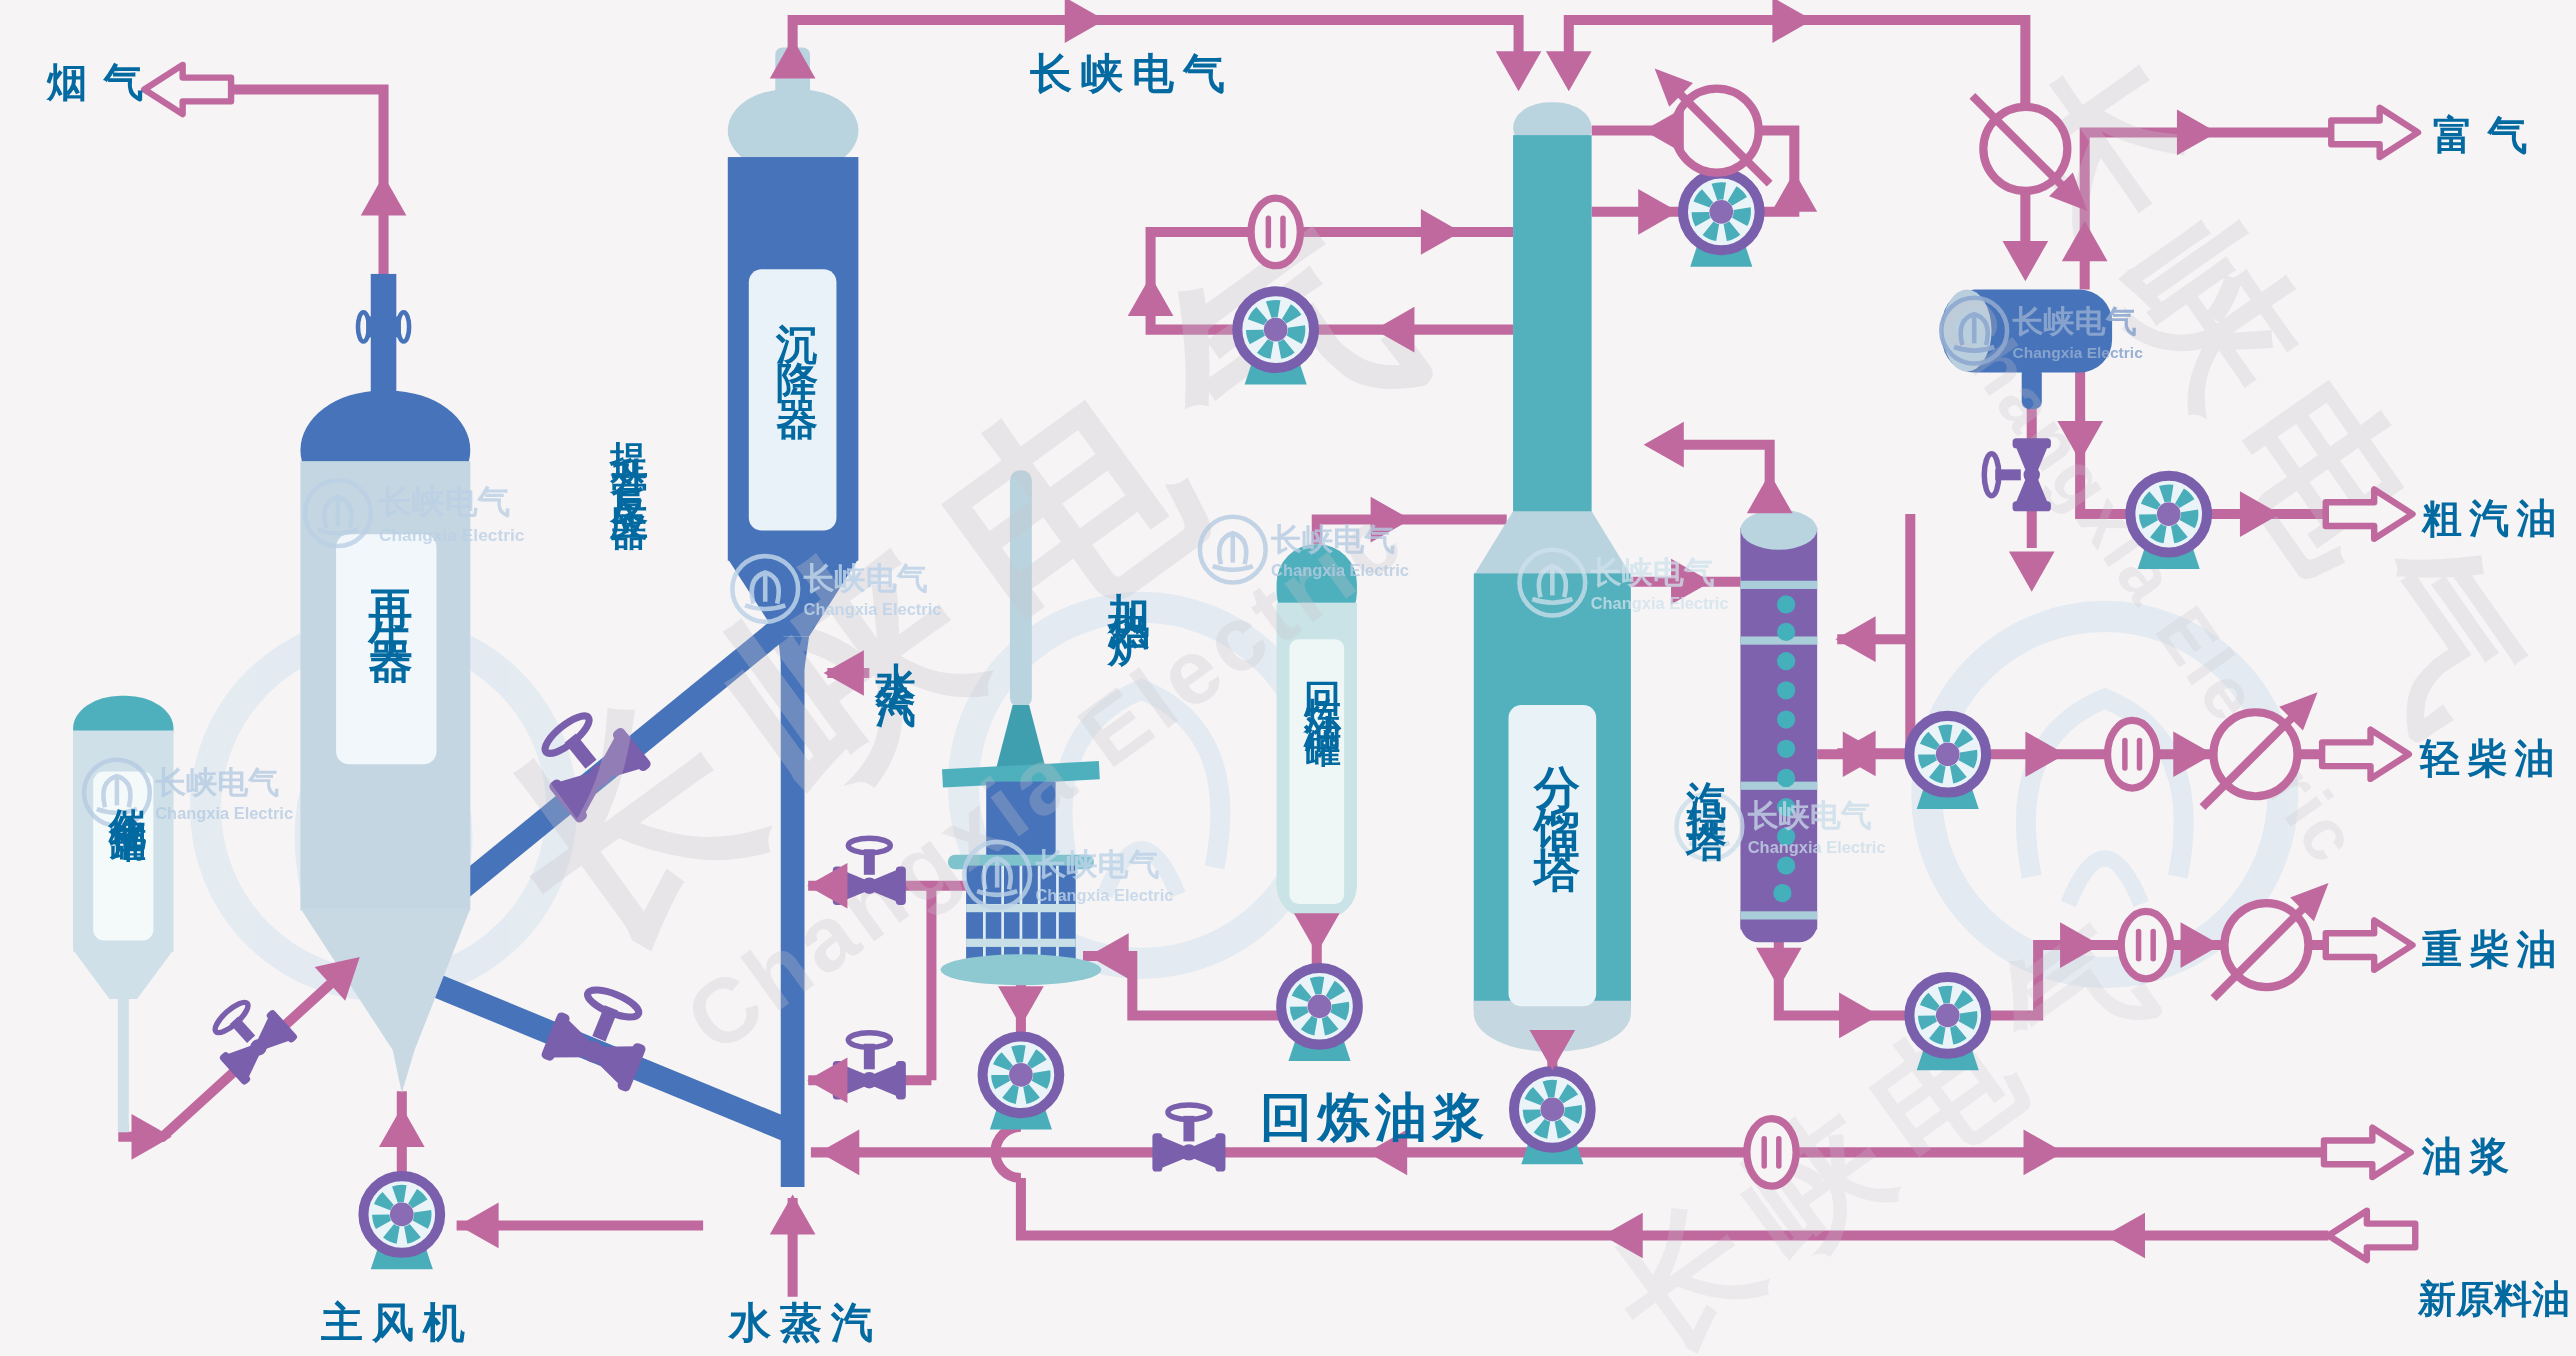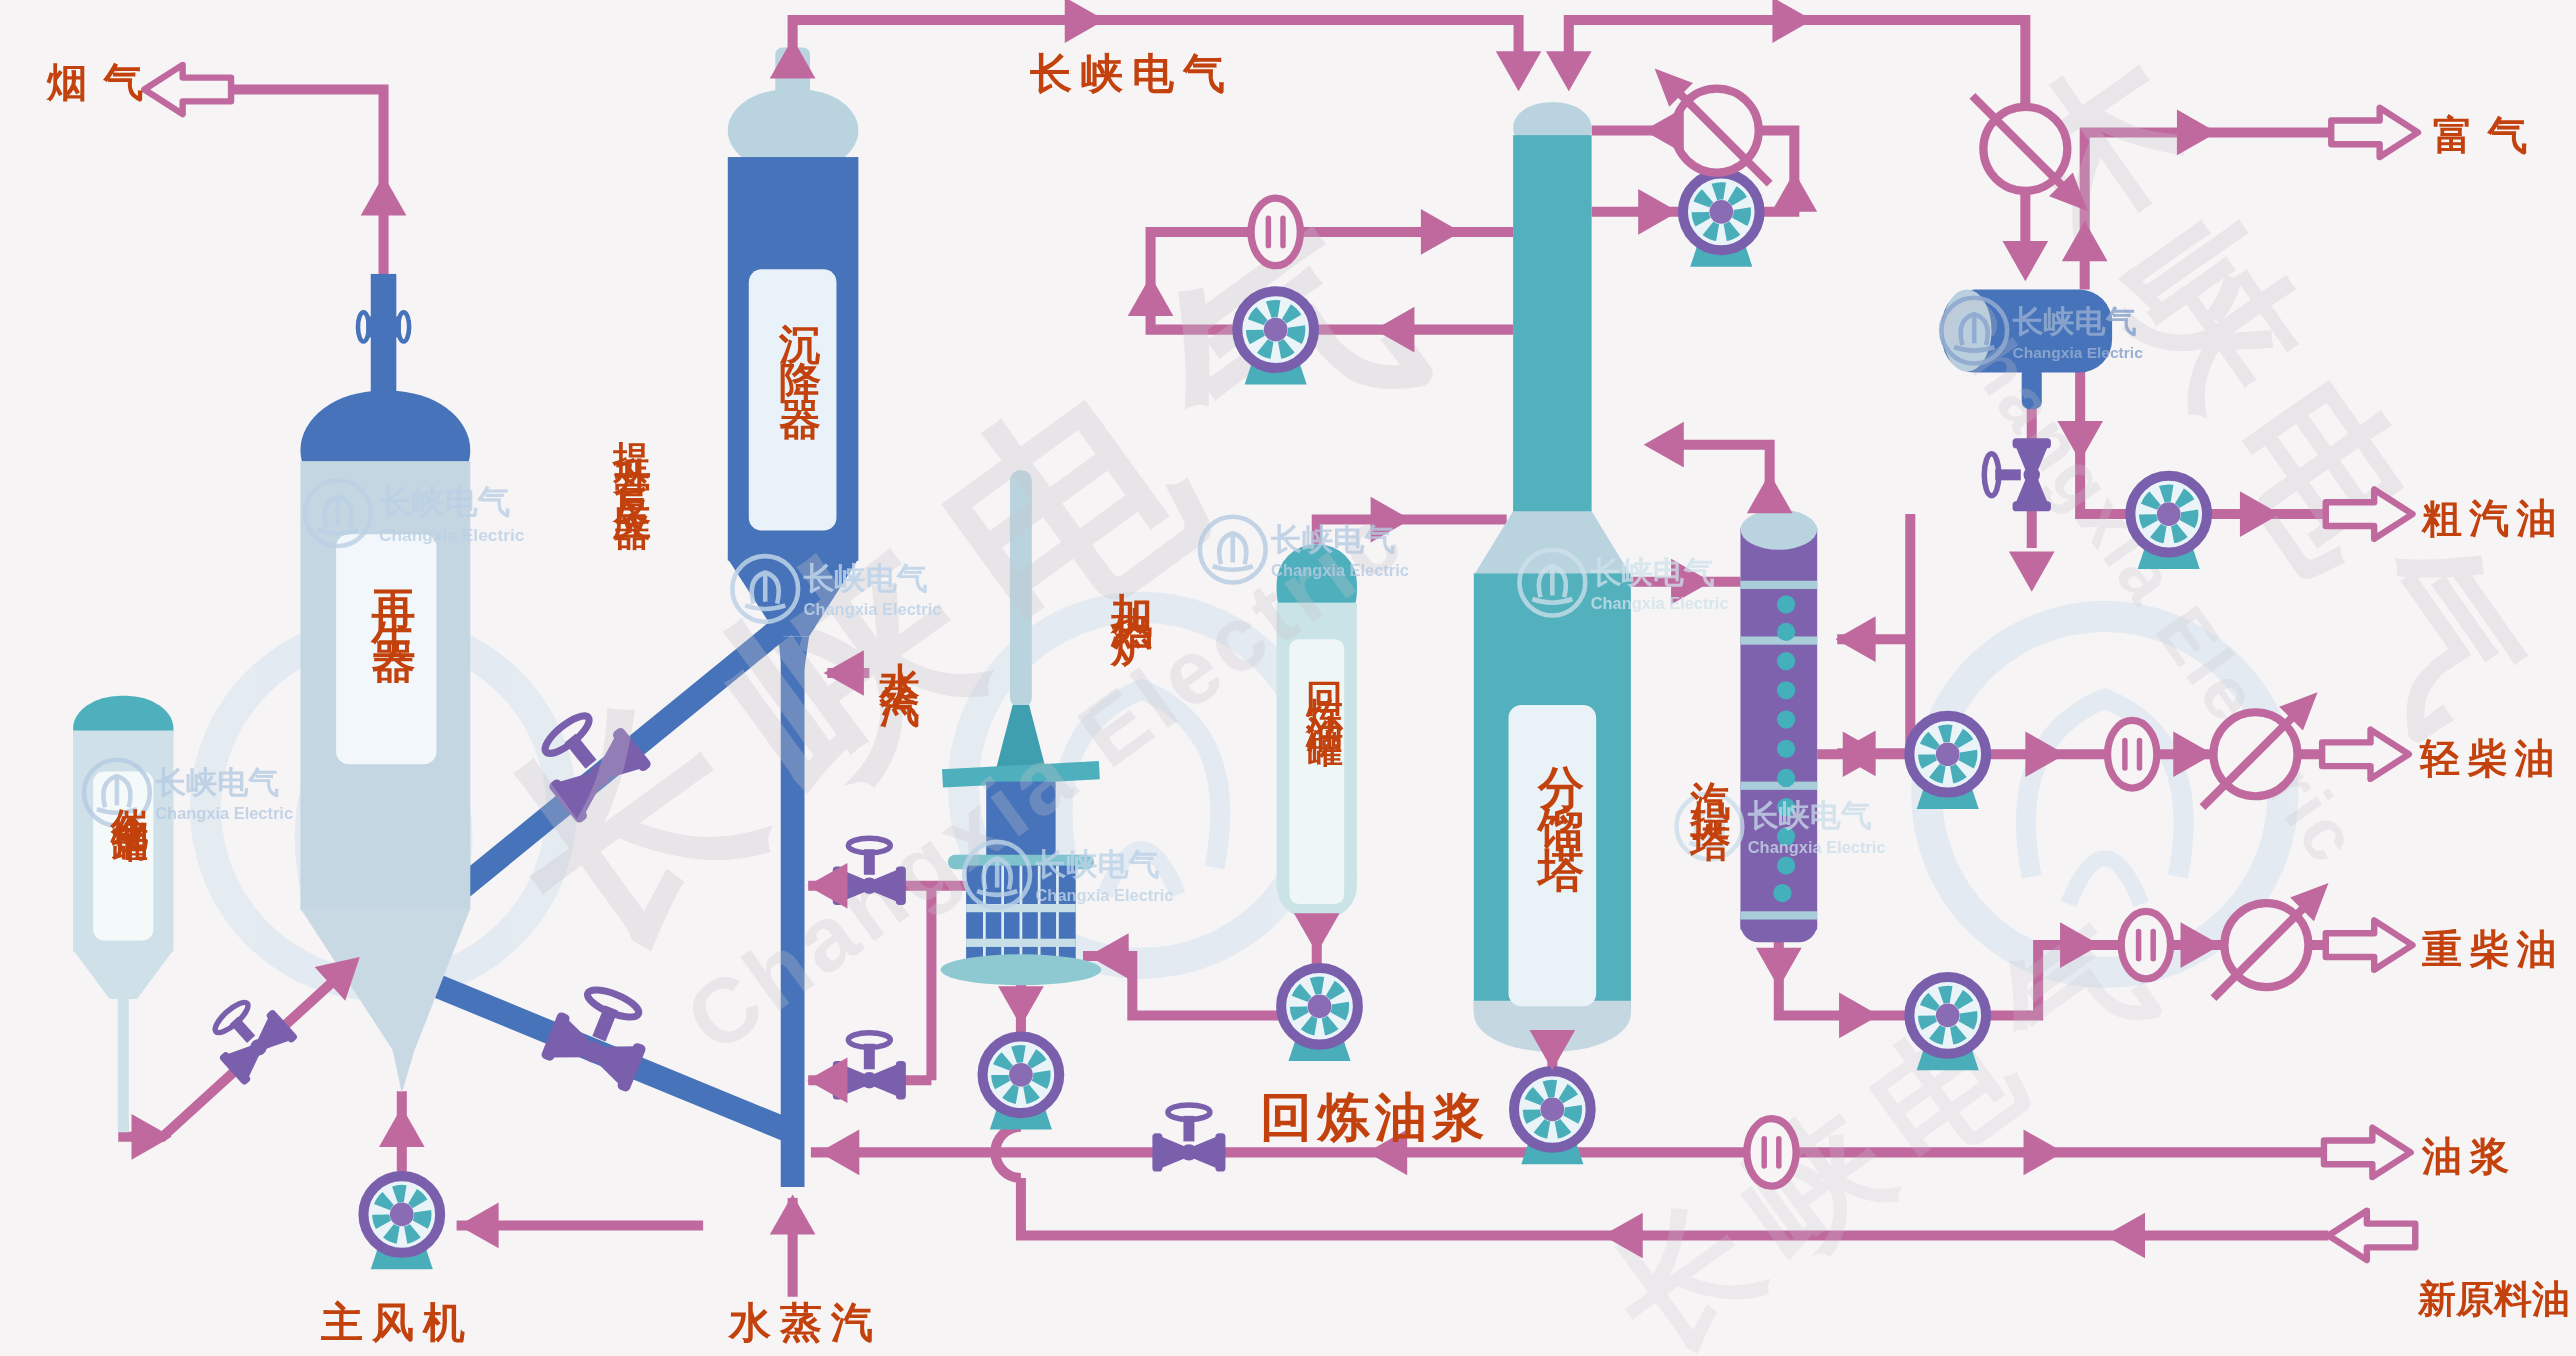--- a/index.html
+++ b/index.html
@@ -1,20 +1,20 @@
 <!DOCTYPE html>
 <html style="font-size:14.6px"><head>
 <meta charset="utf-8">
 <style>
   html,body{margin:0;padding:0;background:#f6f4f5;}
   #stage{position:relative;width:2576px;height:1356px;background:#f6f4f5;overflow:hidden;
          font-family:"Liberation Sans",sans-serif;}
   svg{position:absolute;left:0;top:0;}
-  .lbl{position:absolute;color:#c2410c;font-weight:700;white-space:nowrap;
-       font-family:Liberation Mono, monospace;z-index:30;}
+  .lbl{position:absolute;color:#0369a1;font-weight:700;white-space:nowrap;
+       font-family:Liberation Sans, sans-serif;z-index:30;}
   .vlbl{writing-mode:vertical-rl;text-orientation:upright;}
 </style>
 </head>
 <body>
 
 <div id="stage">
 <svg width="2576" height="1356" viewBox="0 0 2821 1485">
 <defs>
   <polygon id="arr" points="0,0 -44,-25 -44,25"></polygon>
   <path id="oarr" d="M0,0 L-42,-27 L-42,-13 L-95,-13 L-95,13 L-42,13 L-42,27 Z"></path>

